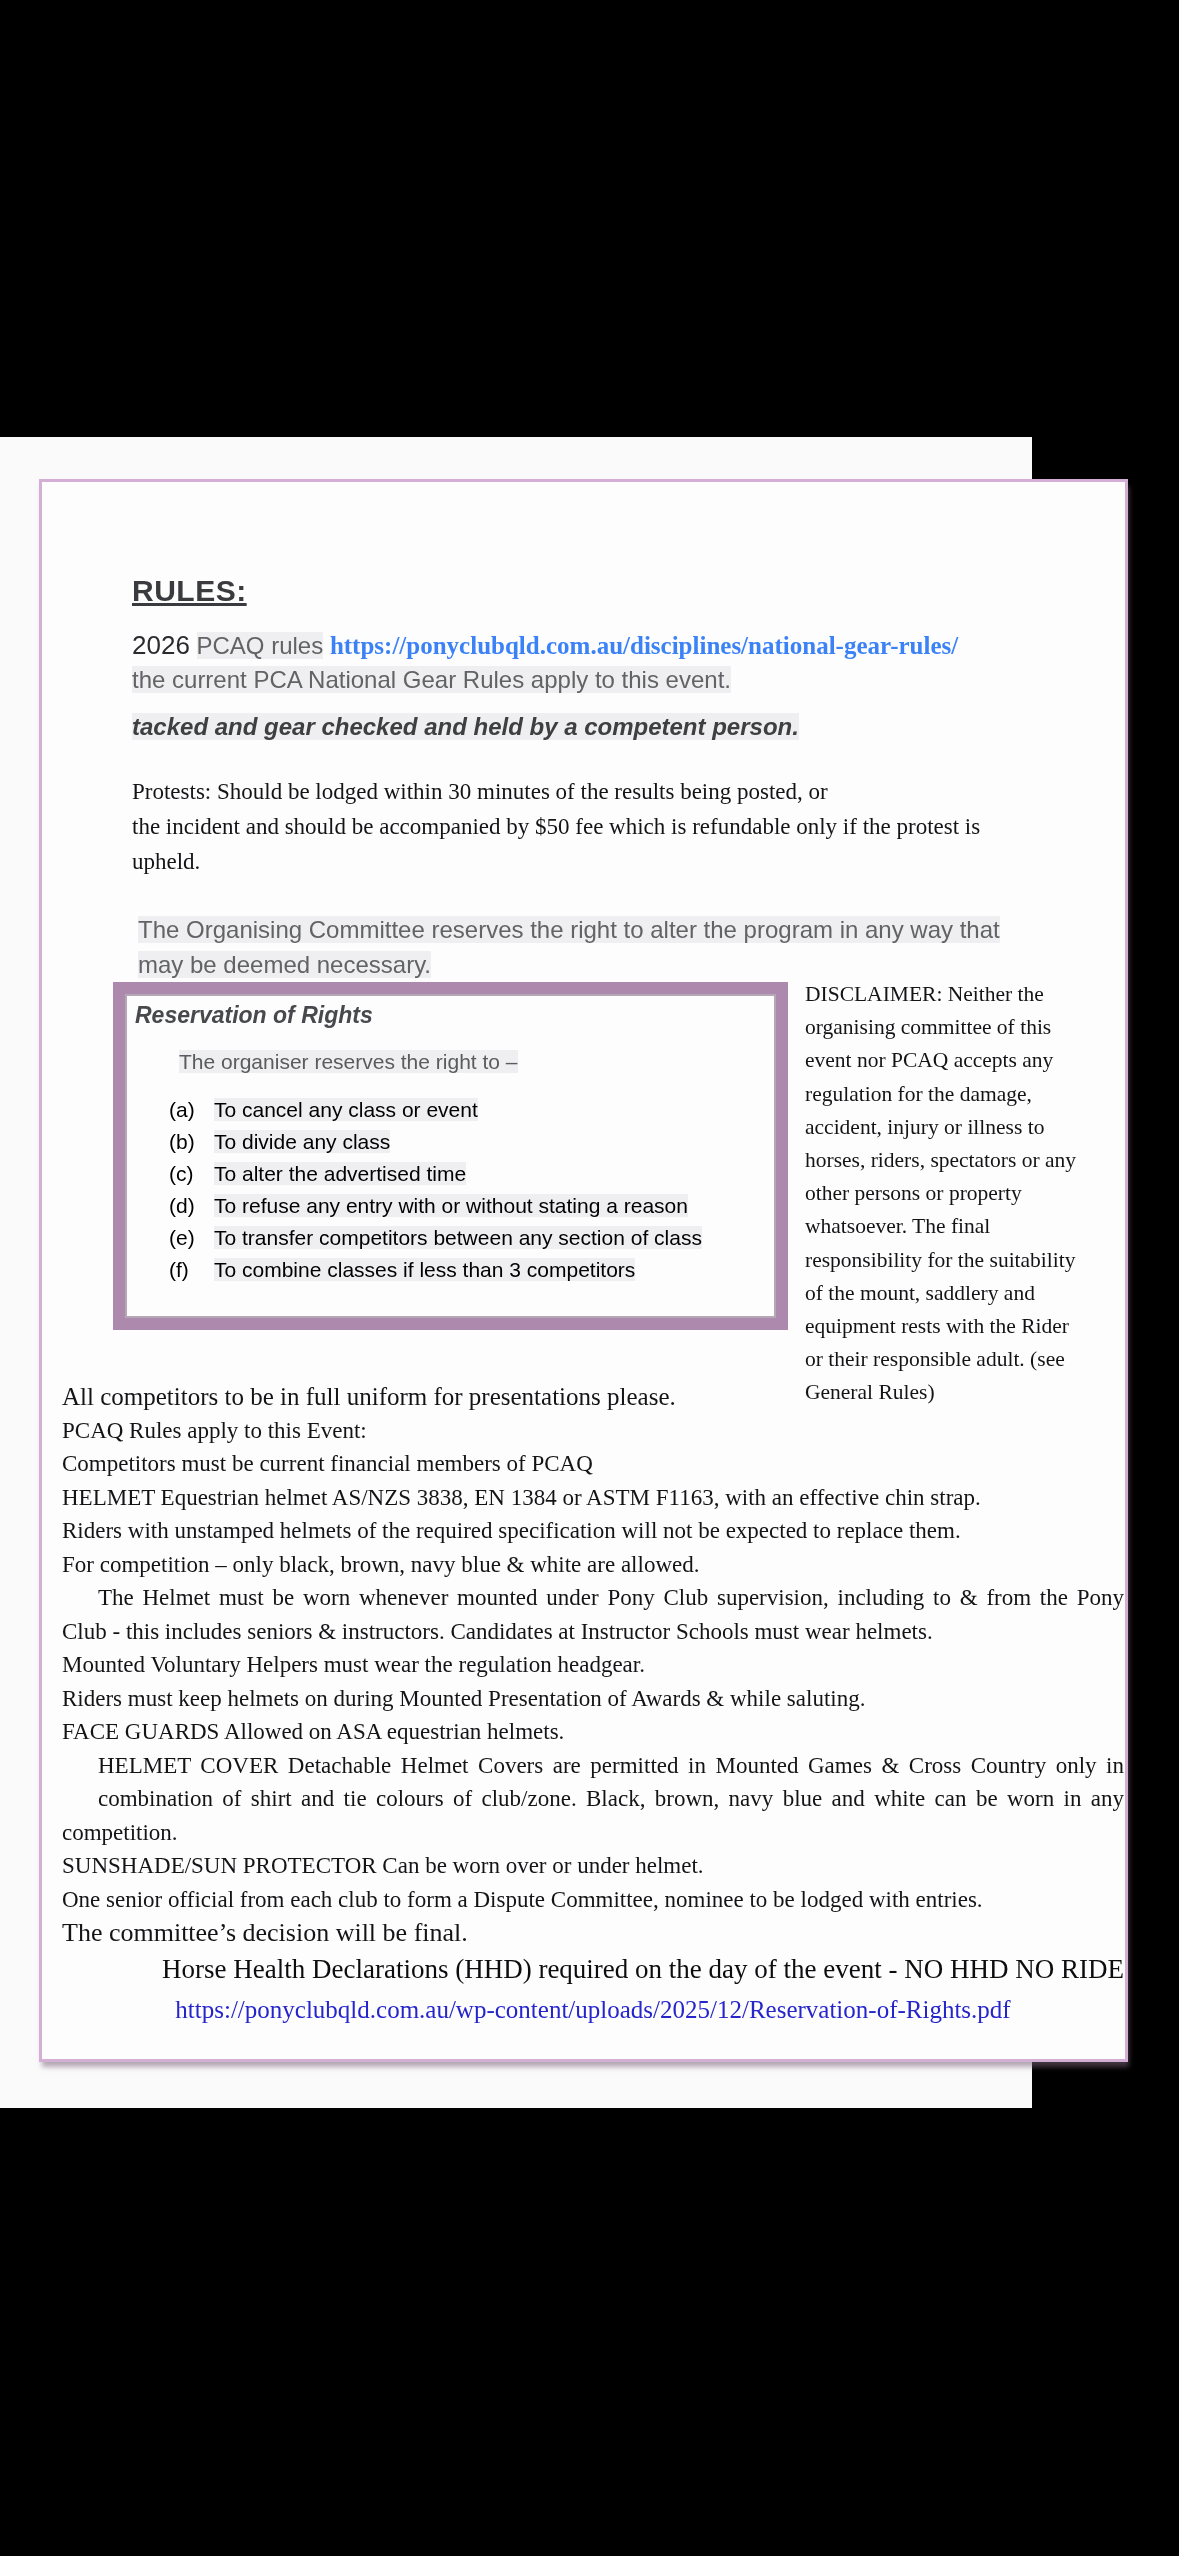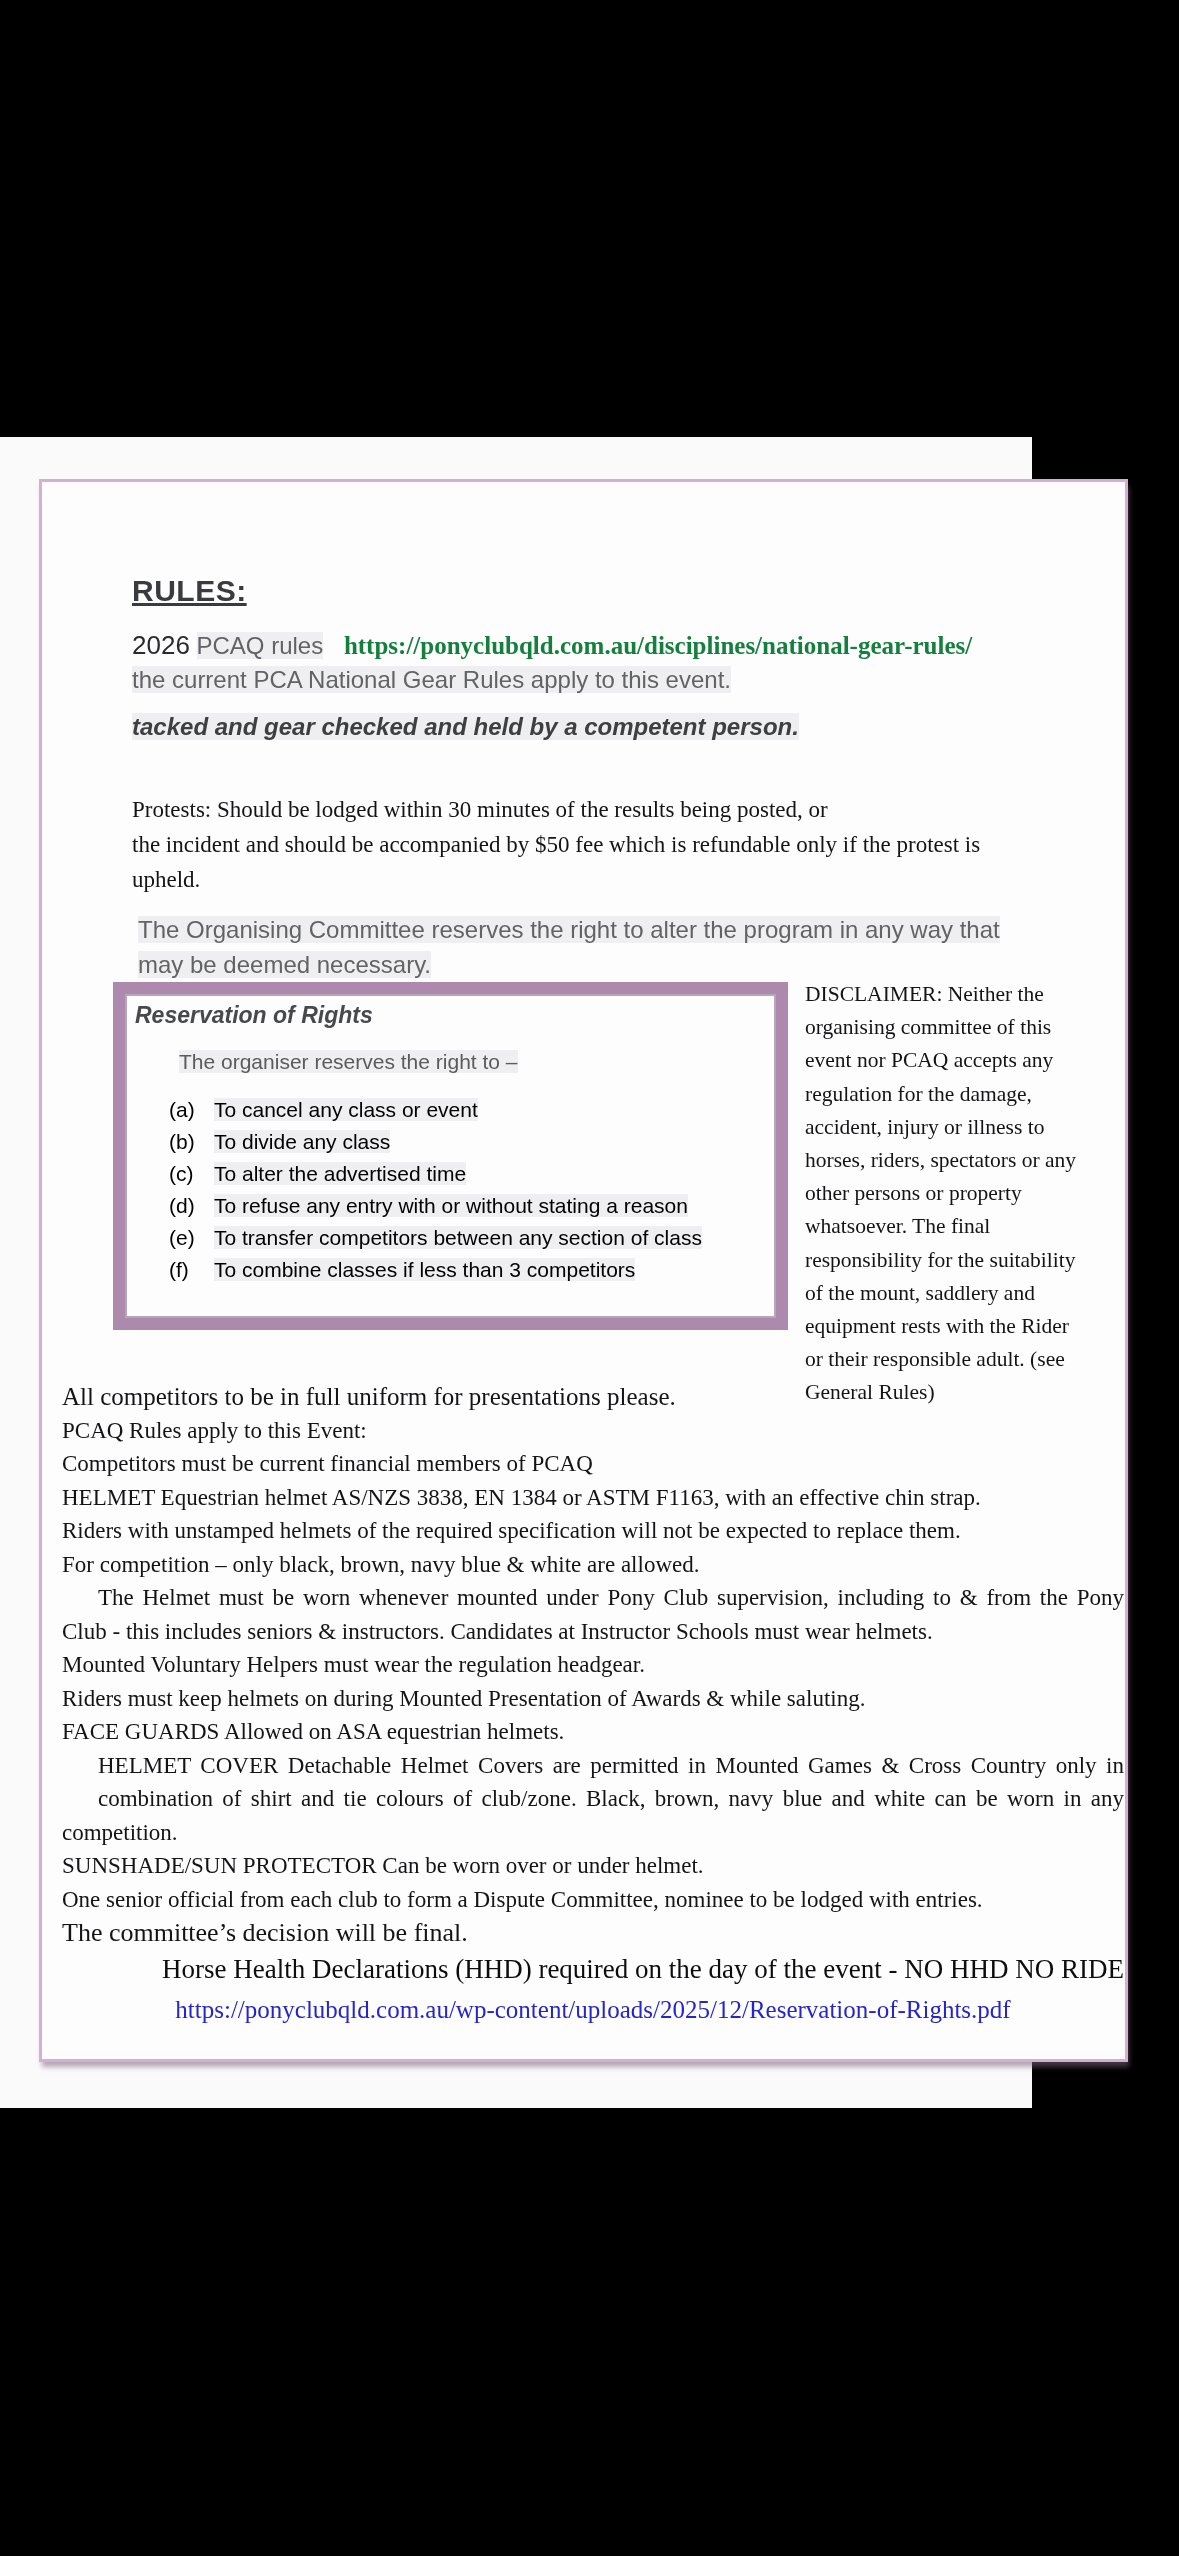--- a/index.html
+++ b/index.html
@@ -25,31 +25,31 @@
   
   .sans { color:#626367; font-size:24px; }
   .hl { background:#efeef0; }
   .rules-heading {
     left:90px; top:92px; font-size:30px; font-weight:700; color:#3a3b3e;
     text-decoration:underline; letter-spacing:.5px;
   }
   .intro { left:90px; top:146px; line-height:34px; }
   .intro .year { font-size:26px; color:#2a2b2e; }
   .intro .gear-url {
-    font-family:"Liberation Serif", serif; font-weight:700; color:#15803d;
-    font-size:25px; margin-left:14px;
+    font-family:"Liberation Serif", serif; font-weight:700; color:#3b82f6;
+    font-size:25px; 
   }
   .riders { left:90px; top:226px; line-height:38px; }
   .riders .bi { font-weight:700; font-style:italic; color:#3e3f42; }
   .riders sup { font-size:14px; }
   .organising { left:96px; top:430px; line-height:35px; }
 
   
   .serif { font-family:"Liberation Serif", serif; color:#141416; }
-  .protests { left:90px; top:310px; font-size:23px; line-height:35px; }
+  .protests { left:90px; top:292px; font-size:23px; line-height:35px; }
 
   
   .res-box {
     left:71px; top:500px; width:651px; height:324px;
     border:12px solid #ac89ad; background:#fefdfe;
     box-shadow:inset 0 0 0 2px rgba(93,63,95,.45);
   }
   .res-box > div { position:absolute; }
   .res-title { left:10px; top:8px; font-size:23px; font-weight:700; font-style:italic; color:#48494d; }
   .res-sub { left:10px; top:56px; font-size:21px; color:#5a5b5f;padding-left:44px; }

